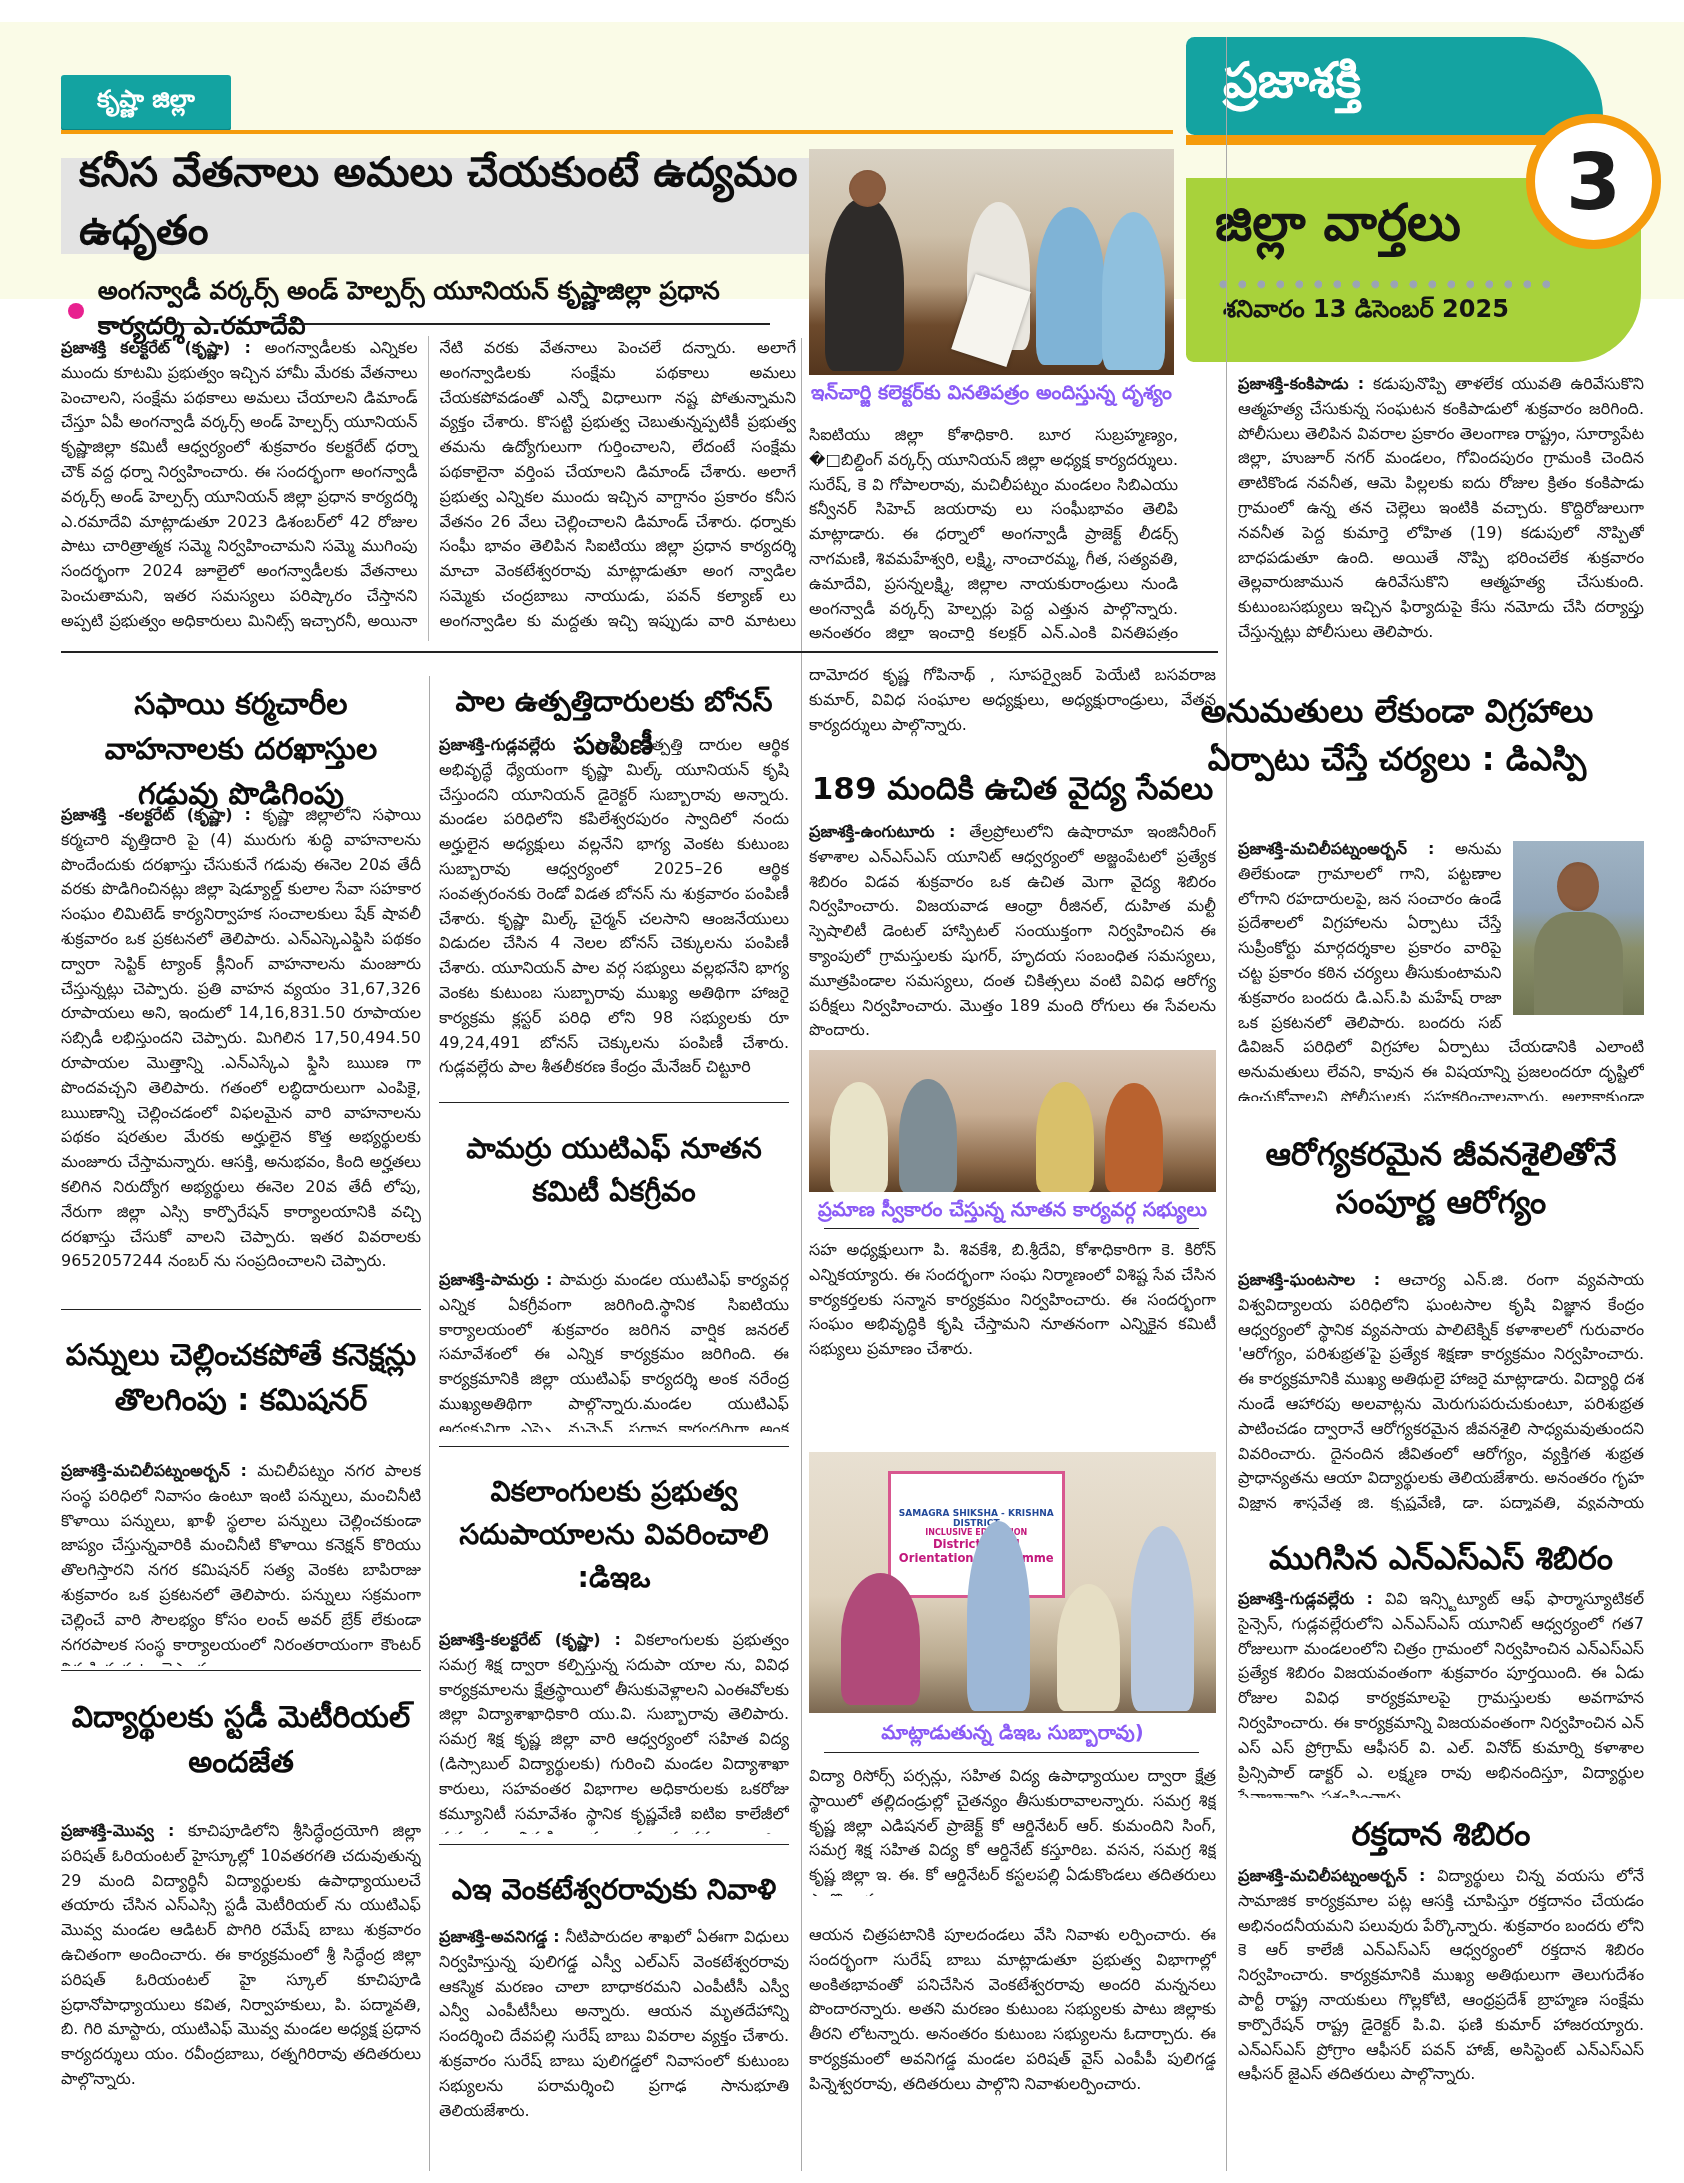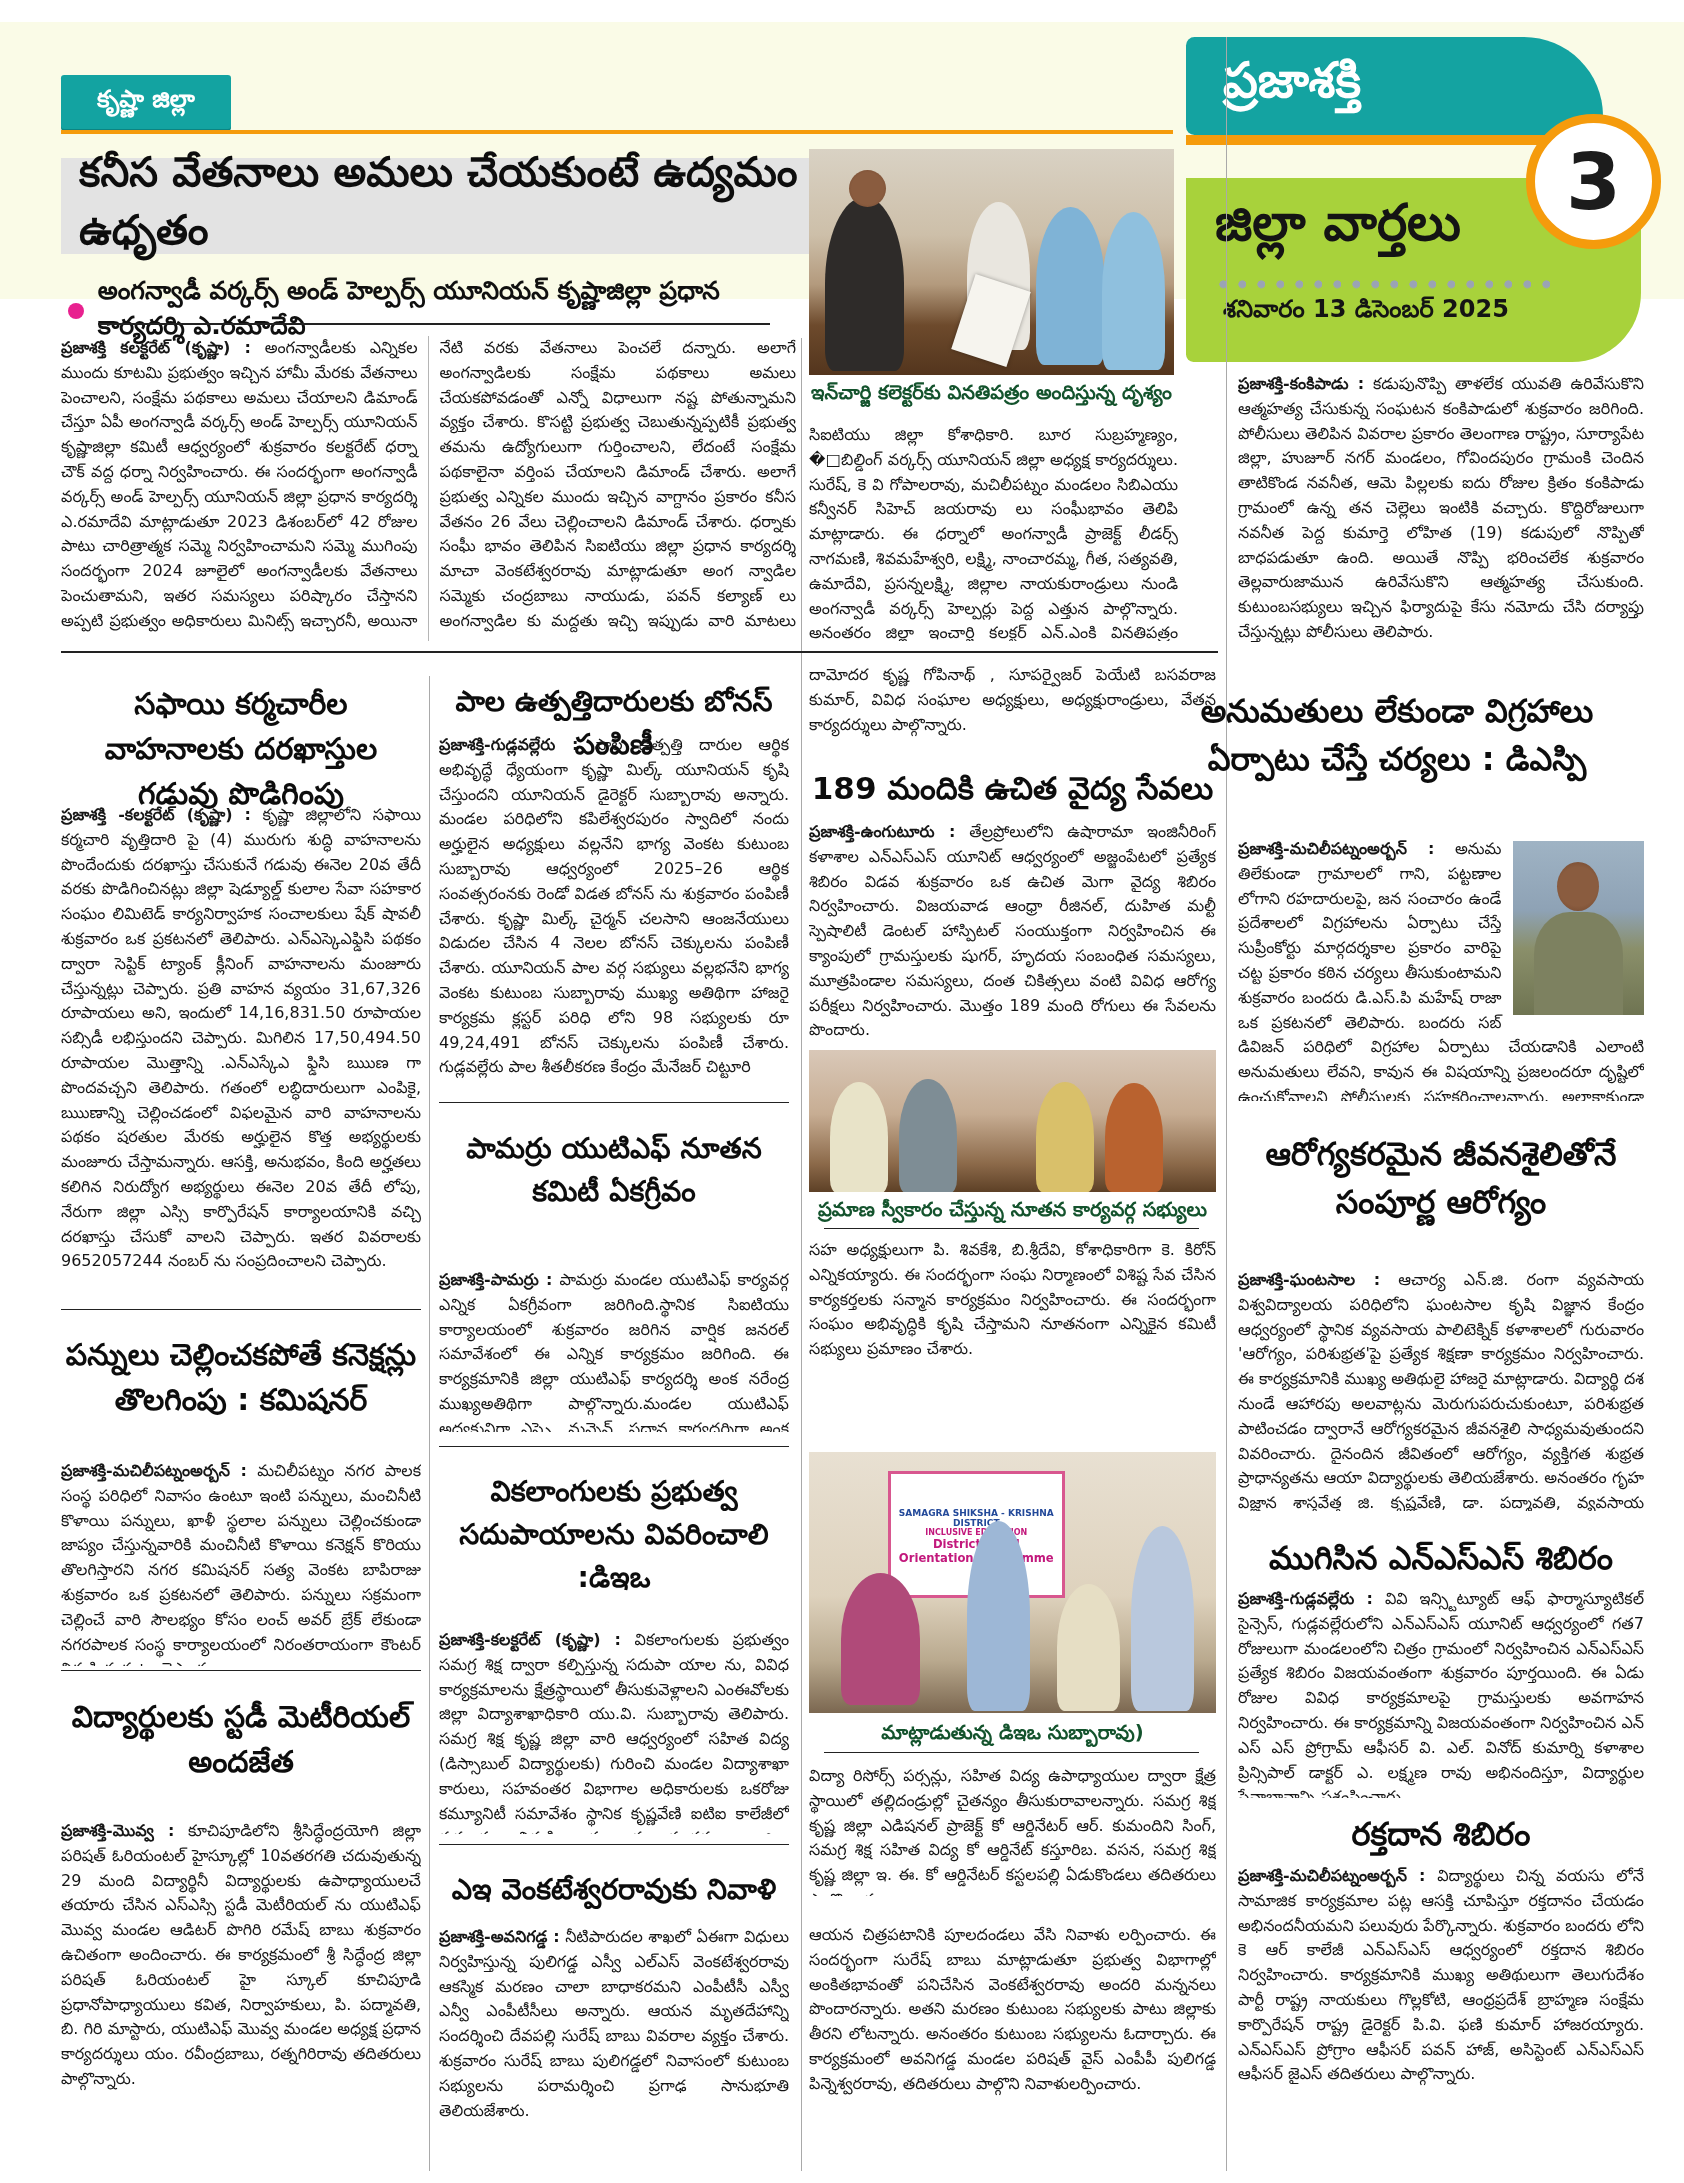--- a/index.html
+++ b/index.html
@@ -18,21 +18,21 @@
   .bullet{width:16px;height:16px;border-radius:50%;background:#e8218f;flex:0 0 auto;}
   .subhead span{font-size:25px;font-weight:bold;color:#101010;}
   .body-txt{font-size:16px;line-height:1.55;text-align:justify;overflow:hidden;}
   .body-txt .dateline{font-weight:bold;}
   .cols2{column-count:2;column-gap:22px;column-rule:0.5px solid #b5b5b5;}
   h2.art{margin:0;font-weight:bold;text-align:center;color:#0d0d0d;}
   .h56{font-size:30px;line-height:1.5;}
   .h60{font-size:32px;line-height:1.5;}
   .h54{font-size:28.5px;line-height:1.5;}
   .h58{font-size:31px;line-height:1.45;}
-  .caption{font-size:19.5px;font-weight:bold;text-align:center;color:#14532d;}
+  .caption{font-size:19.5px;font-weight:bold;text-align:center;color:#8b5cf6;}
   .photo{overflow:hidden;position:absolute;}
   
   .brand{background:#14a3a1;border-radius:8.5px 79px 0 8.5px;display:flex;align-items:center;}
   .brand span{color:#fff;font-weight:bold;font-size:49px;padding-left:37px;}
   .greenblk{background:#a8d23b;border-radius:0 0 69px 7.4px;}
   .greenblk .section{font-size:51px;font-weight:bold;color:#141414;padding:15px 0 0 29px;}
   .dots{height:10.6px;margin:13.7px 0 5.3px 32px;background-image:radial-gradient(circle 4.2px at 5.3px 5.3px,#9aa3b5 3.7px,transparent 4.2px);background-size:19px 10.6px;background-repeat:repeat-x;}
   .greenblk .date{font-size:24px;font-weight:bold;color:#141414;padding-left:37px;}
   .pagecircle{background:#fff;border:9px solid #f59b0c;border-radius:50%;display:flex;align-items:center;justify-content:center;z-index:6;}
   .pagecircle span{font-size:79px;font-weight:bold;color:#1c1c1c;}

